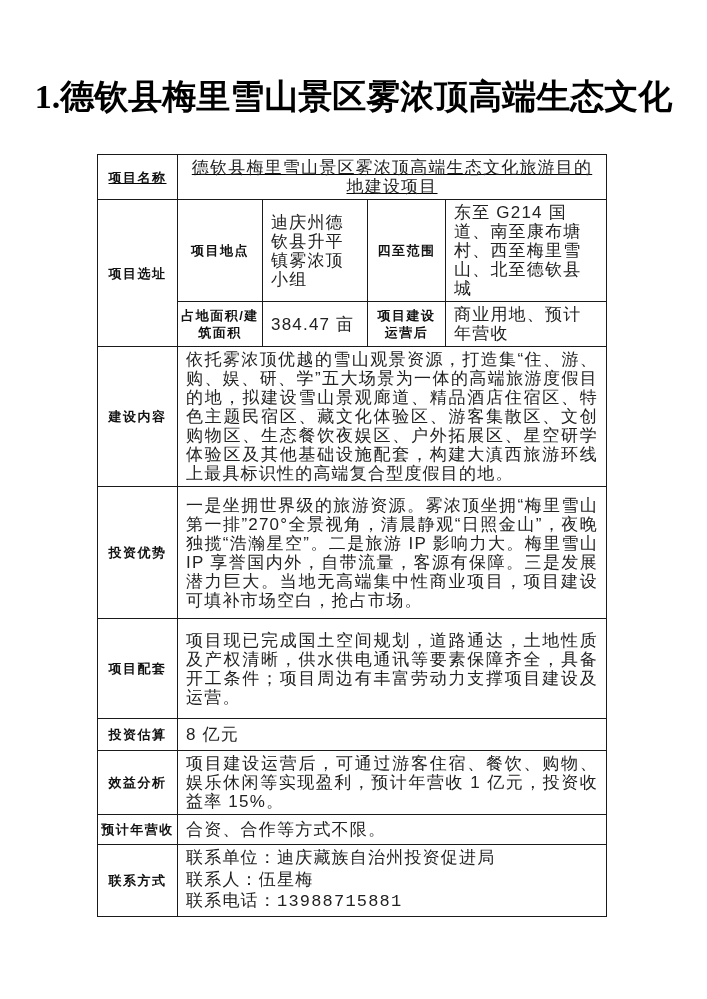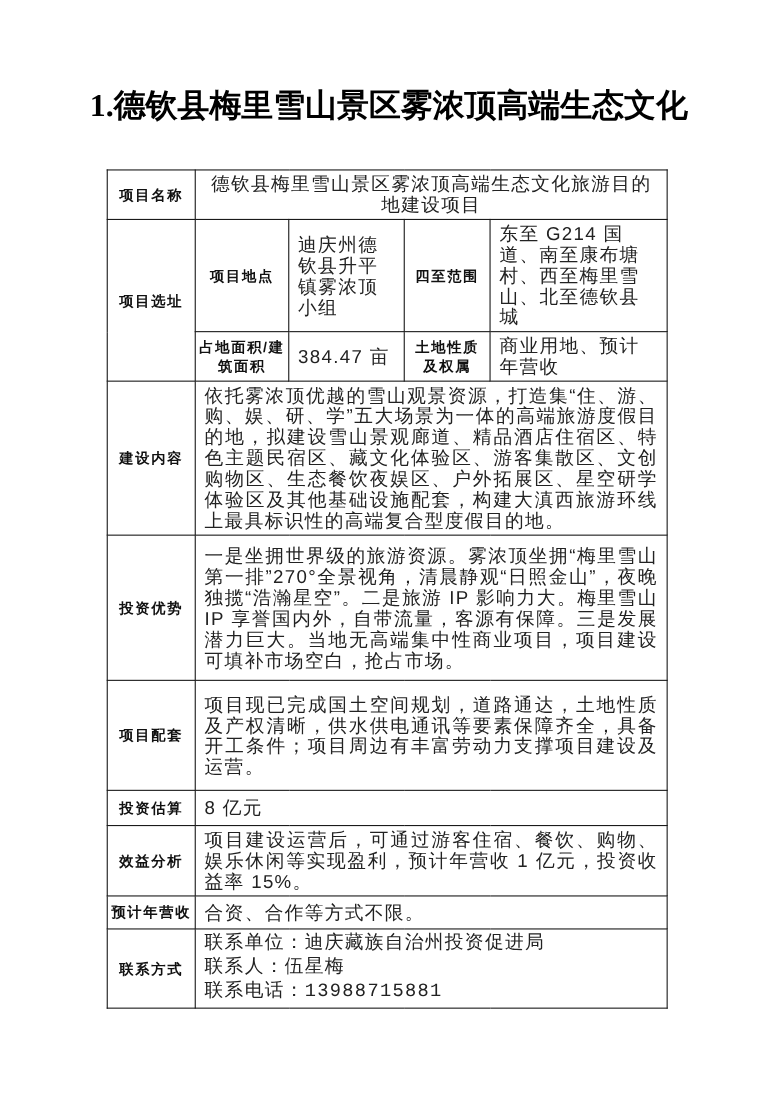--- a/index.html
+++ b/index.html
@@ -15,21 +15,21 @@
     overflow: hidden;
   }
   .doc-title {
     position: absolute;
     top: 78px;
     left: 0;
     width: 707px;
     text-align: center;
     font-family: "Liberation Serif", "DejaVu Serif", serif;
     font-weight: bold;
-    font-size: 29px;
+    font-size: 34px;
     line-height: 37px;
     color: #000;
   }
   table.info {
     position: absolute;
     left: 97px;
     top: 154px;
     width: 509px;
     border-collapse: collapse;
     table-layout: fixed;
@@ -51,21 +51,21 @@
   td.val {
     font-size: 17px;
     letter-spacing: 1.2px;
     line-height: 19px;
     padding: 3px 8px;
     color: #222;
     font-weight: 400;
   }
   td.val.center { text-align: center; }
   td.val.justify { text-align: justify; text-justify: inter-character; }
-  tr.h39 { height: 39px; }
+  tr.h39 { height: 39px; text-decoration: underline; }
   tr.h50 { height: 50px; }
   tr.h39b { height: 39px; margin-top: 21px; }
   tr.h108 { height: 108px; }
   tr.h132 { height: 132px; }
   tr.h100 { height: 100px; }
   tr.h32 { height: 32px; }
   tr.h42 { height: 42px; }
   tr.h30 { height: 30px; }
   tr.h72 { height: 72px; }
   .contact-line { line-height: 21.5px; font-family: Liberation Mono, monospace; }
@@ -95,21 +95,21 @@
       <tr class="h50">
         <td class="lbl" rowspan="2">项目选址</td>
         <td class="lbl">项目地点</td>
         <td class="val">迪庆州德钦县升平镇雾浓顶小组</td>
         <td class="lbl">四至范围</td>
         <td class="val">东至 G214 国道、南至康布塘村、西至梅里雪山、北至德钦县城</td>
       </tr>
       <tr class="h39b">
         <td class="lbl">占地面积/建筑面积</td>
         <td class="val">384.47 亩</td>
-        <td class="lbl">土地性质及权属</td>
+        <td class="lbl">项目建设运营后</td>
         <td class="val">商业用地、预计年营收</td>
       </tr>
       <tr class="h108">
         <td class="lbl">建设内容</td>
         <td class="val justify" colspan="4">依托雾浓顶优越的雪山观景资源，打造集“住、游、购、娱、研、学”五大场景为一体的高端旅游度假目的地，拟建设雪山景观廊道、精品酒店住宿区、特色主题民宿区、藏文化体验区、游客集散区、文创购物区、生态餐饮夜娱区、户外拓展区、星空研学体验区及其他基础设施配套，构建大滇西旅游环线上最具标识性的高端复合型度假目的地。</td>
       </tr>
       <tr class="h132">
         <td class="lbl">投资优势</td>
         <td class="val justify" colspan="4">一是坐拥世界级的旅游资源。雾浓顶坐拥“梅里雪山第一排”270°全景视角，清晨静观“日照金山”，夜晚独揽“浩瀚星空”。二是旅游 IP 影响力大。梅里雪山 IP 享誉国内外，自带流量，客源有保障。三是发展潜力巨大。当地无高端集中性商业项目，项目建设可填补市场空白，抢占市场。</td>
       </tr>

